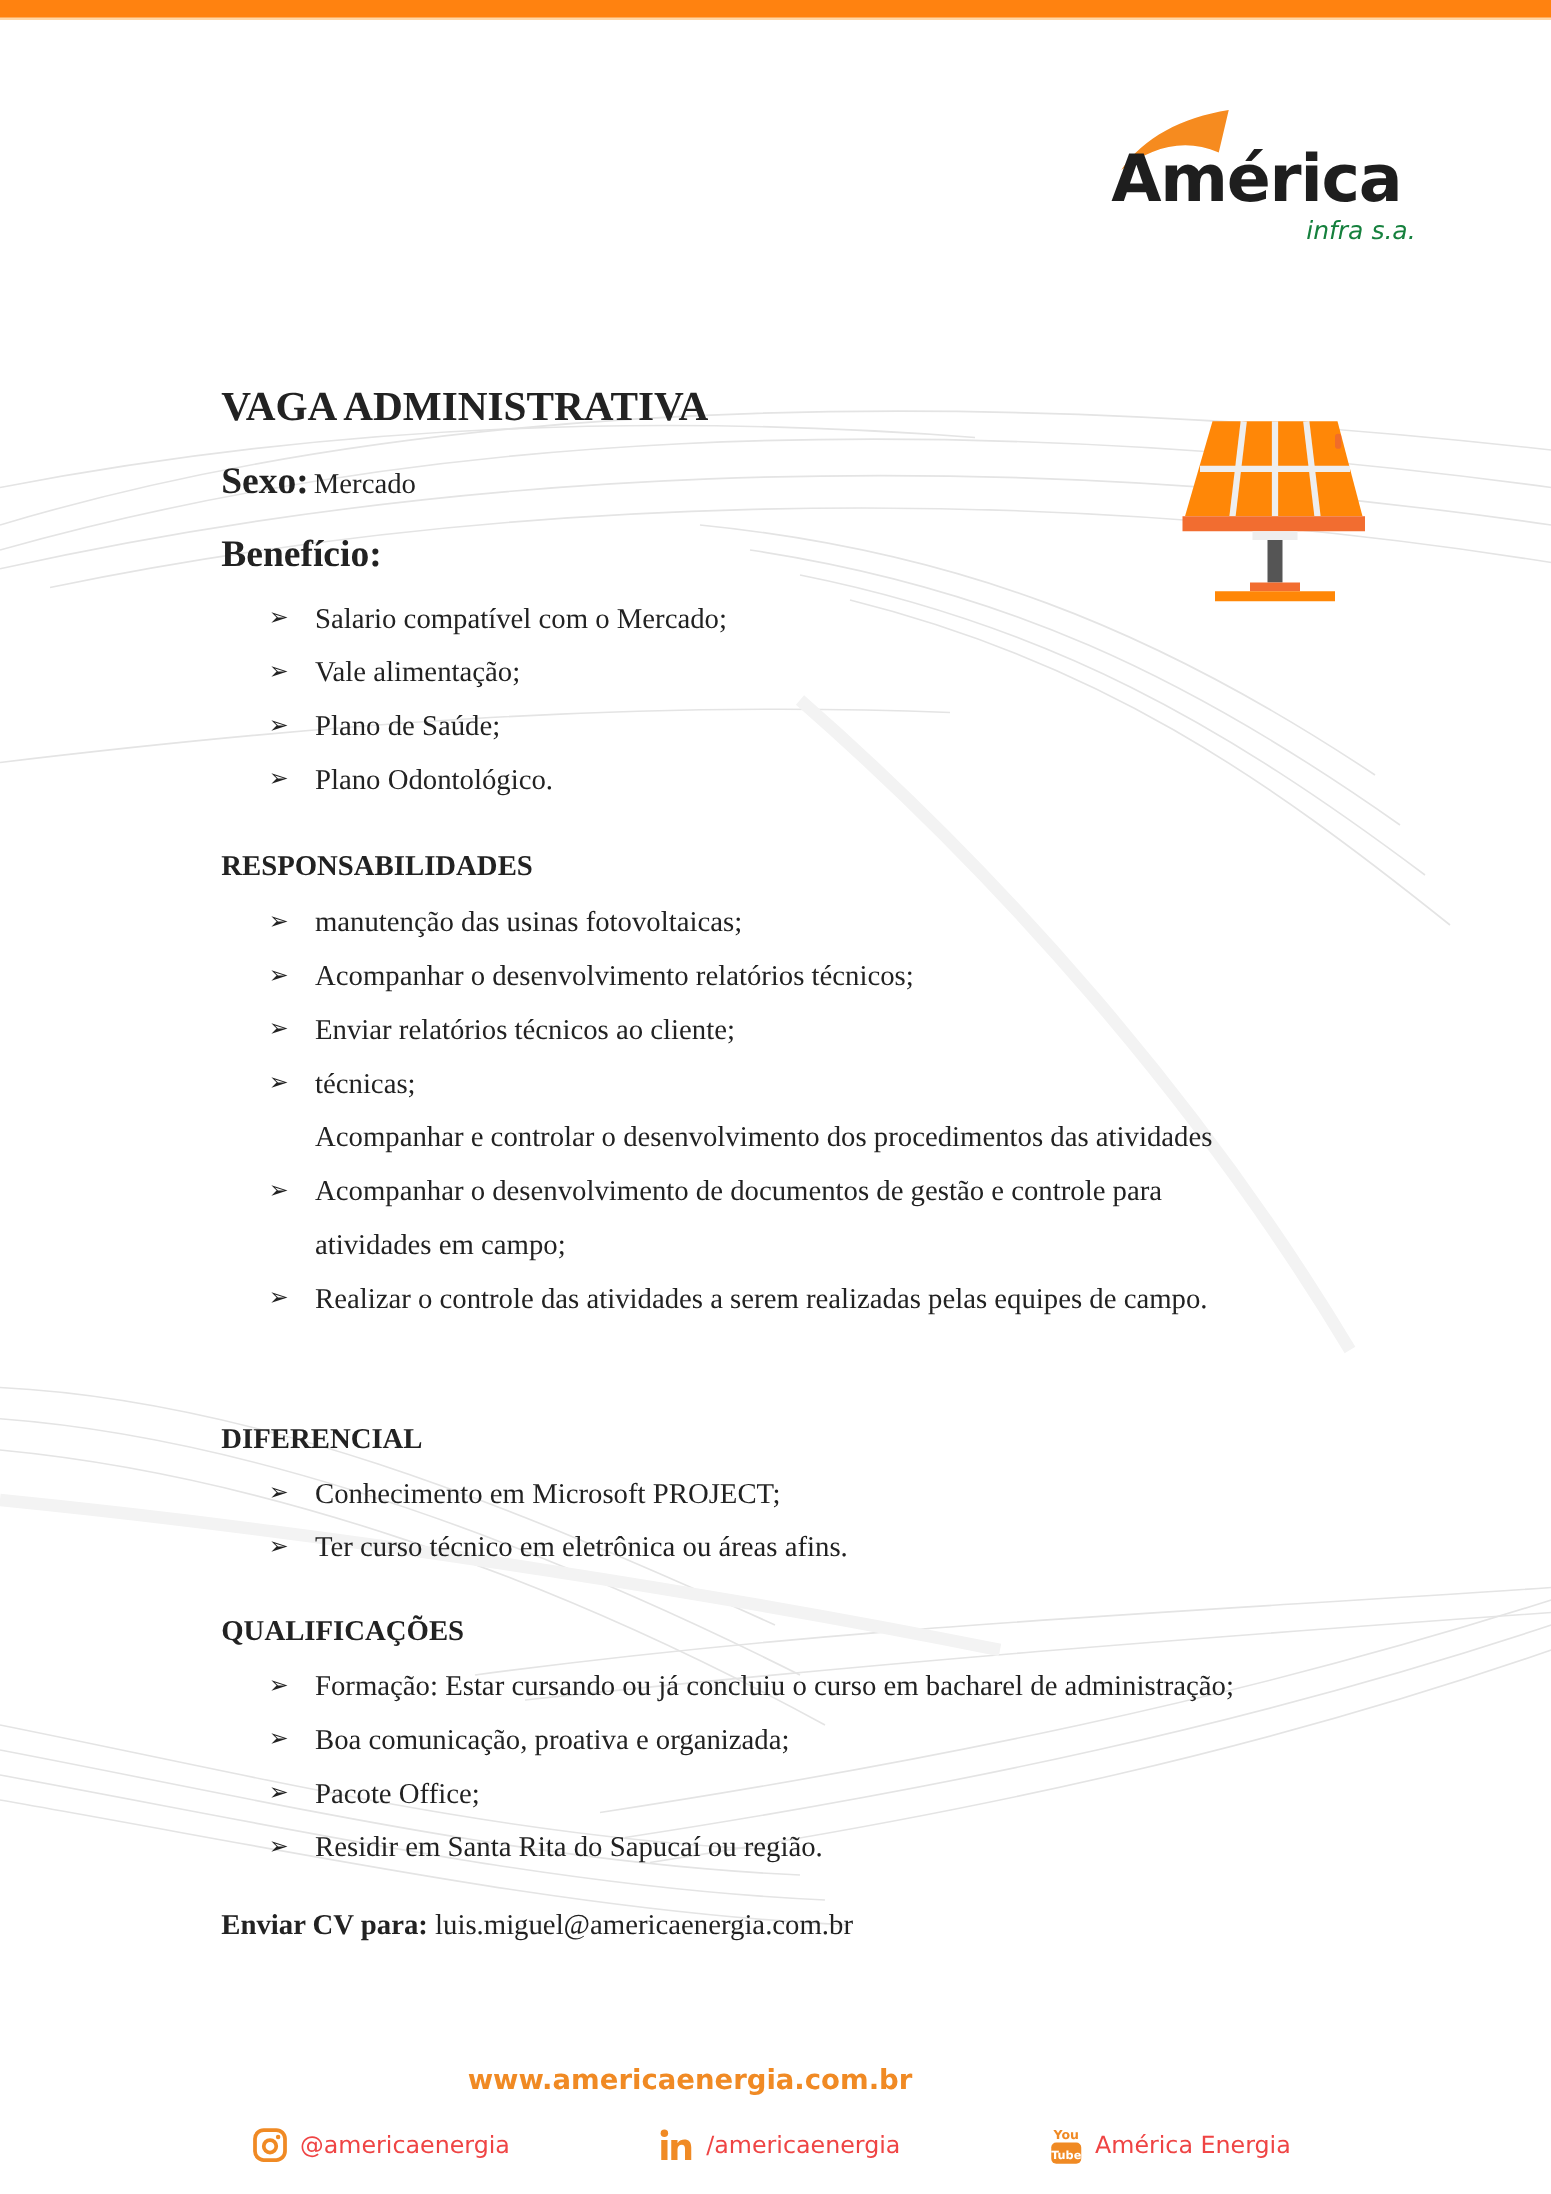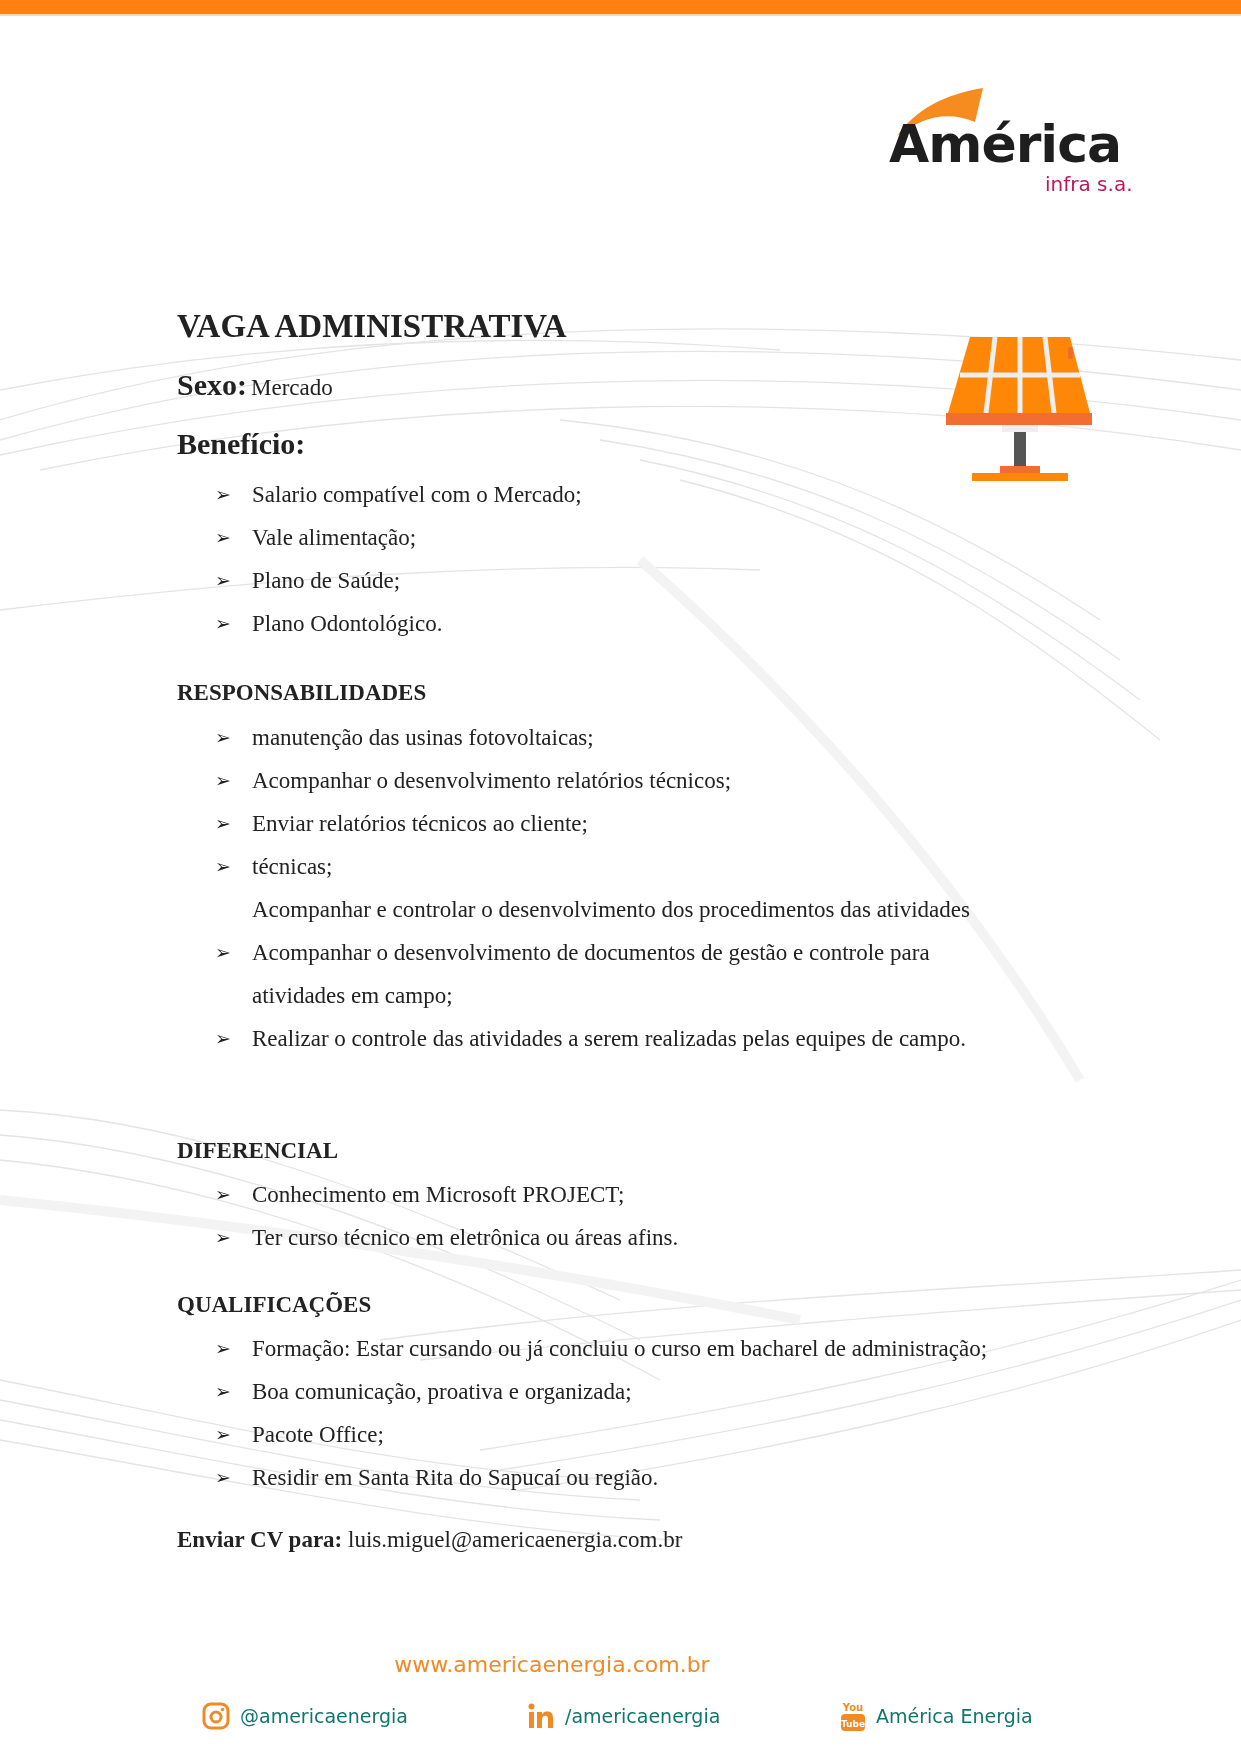--- a/index.html
+++ b/index.html
@@ -13,45 +13,45 @@
   .bg-swirls { position: absolute; left: 0; top: 0; width: 1241px; height: 1755px; z-index: 0; pointer-events: none; }
   .logo { position: absolute; left: 885px; top: 80px; width: 250px; height: 120px; z-index: 2; }
   .logo-swoosh { position: absolute; left: 0; top: 0; }
   .logo-word {
     position: absolute; left: 4px; top: 38px;
     font-family: "DejaVu Sans", sans-serif; font-weight: bold; font-size: 52px;
     color: #1e1e1e; letter-spacing: -1px; line-height: 1;
   }
   .logo-sub {
     position: absolute; left: 160px; top: 92px;
-    font-family: "DejaVu Sans", sans-serif; font-size: 20px; color: #be185d;
+    font-family: "DejaVu Sans", sans-serif; font-style: italic; font-size: 20px; color: #15803d;
   }
   .solar { position: absolute; left: 944px; top: 335px; width: 150px; height: 150px; z-index: 2; }
 
   .content { position: absolute; left: 177px; top: 0; width: 900px; z-index: 1; }
   .title { position: absolute; top: 308px; font-size: 33px; font-weight: bold; margin: 0; white-space: nowrap; }
   .field-line { position: absolute; top: 368px; white-space: nowrap; }
   .field-line .lbl { font-size: 30px; font-weight: bold; }
   .field-line .val { font-size: 23px; }
   .benefit-head { position: absolute; top: 427px; font-size: 30px; font-weight: bold; white-space: nowrap; }
   .section-head { position: absolute; font-size: 23px; font-weight: bold; white-space: nowrap; text-align: right; }
   .list { position: absolute; left: 38px; margin: 0; padding: 0; list-style: none; }
   .list li { position: relative; padding-left: 37px; font-size: 23px; line-height: 43px; white-space: nowrap; }
   .list li .bullet { position: absolute; left: 0; top: 0; font-size: 19px; font-family: "DejaVu Sans", sans-serif; color: #222; }
   .list li .cont { display: block; }
   .cv-line { position: absolute; top: 1527px; font-size: 23px; white-space: nowrap; }
   .cv-line .lbl { font-weight: bold; }
 
   .footer-url {
     position: absolute; left: 0; width: 1104px; top: 1652px; text-align: center;
-    font-family: "DejaVu Sans", sans-serif; font-weight: normal; font-size: 22px; color: #f08a24;
+    font-family: "DejaVu Sans", sans-serif; font-weight: bold; font-size: 22px; color: #f08a24;
     z-index: 2;
   }
   .social { position: absolute; top: 1699px; height: 34px; display: flex; align-items: center; z-index: 2;
-    font-family: "DejaVu Sans", sans-serif; font-size: 19px; color: #0f766e; }
+    font-family: "DejaVu Sans", sans-serif; font-size: 19px; color: #ef4444; }
   .social .ico { margin-right: 10px; display: inline-flex; align-items: flex-end; }
 </style>
 </head>
 <body>
 
 <div class="top-bar"></div>
 
 <svg class="bg-swirls" viewBox="0 0 1241 1755">
   <g fill="none" stroke="#e4e4e4" stroke-width="1.3">
     <path d="M0 420 C 300 330, 700 300, 1241 360"></path>

